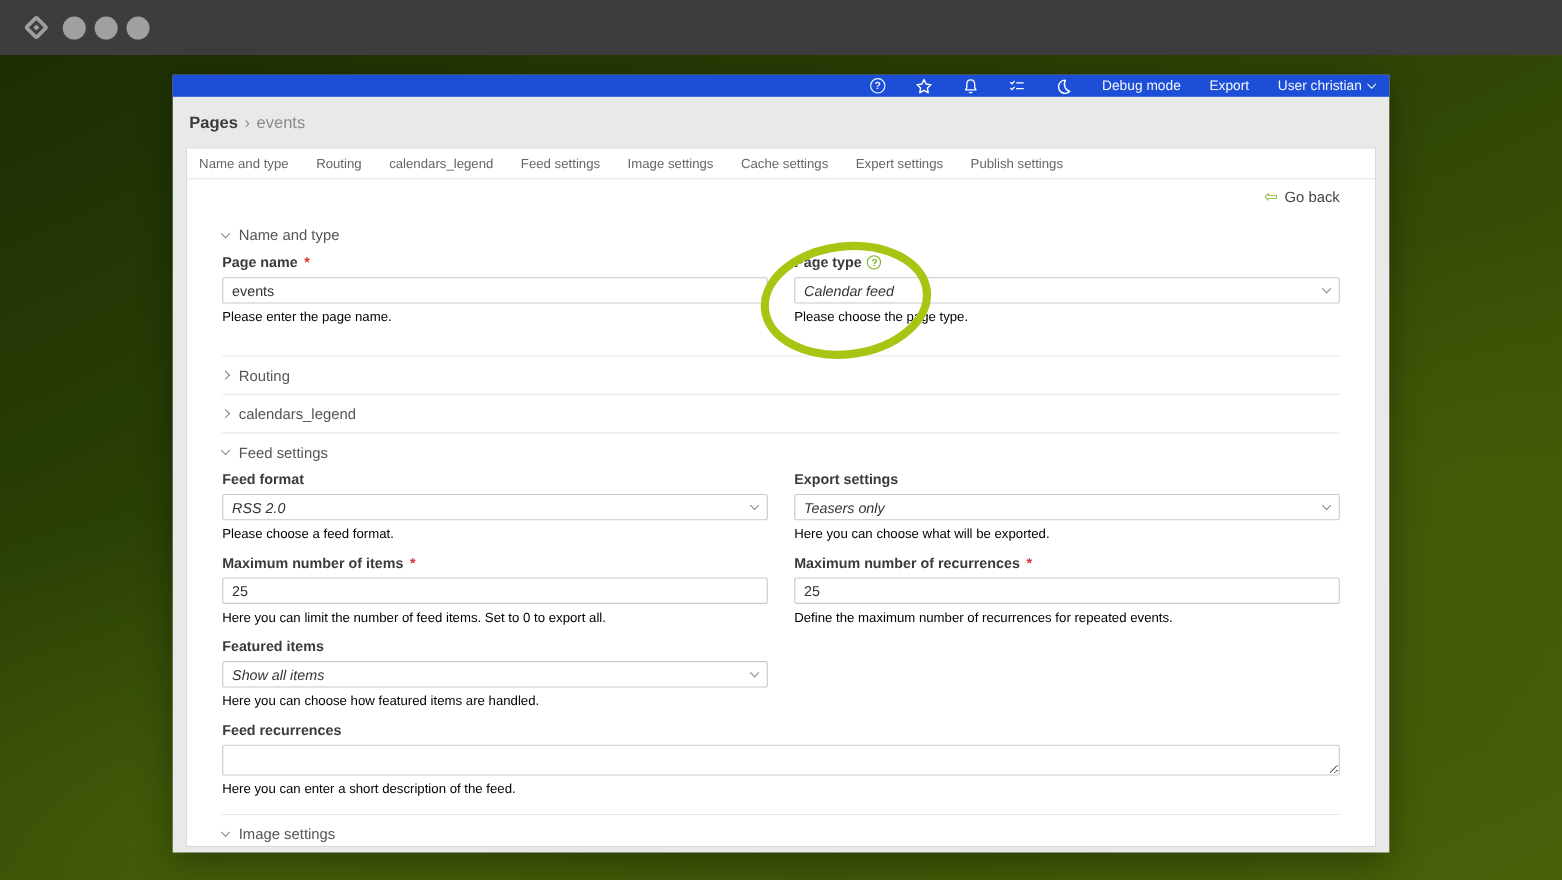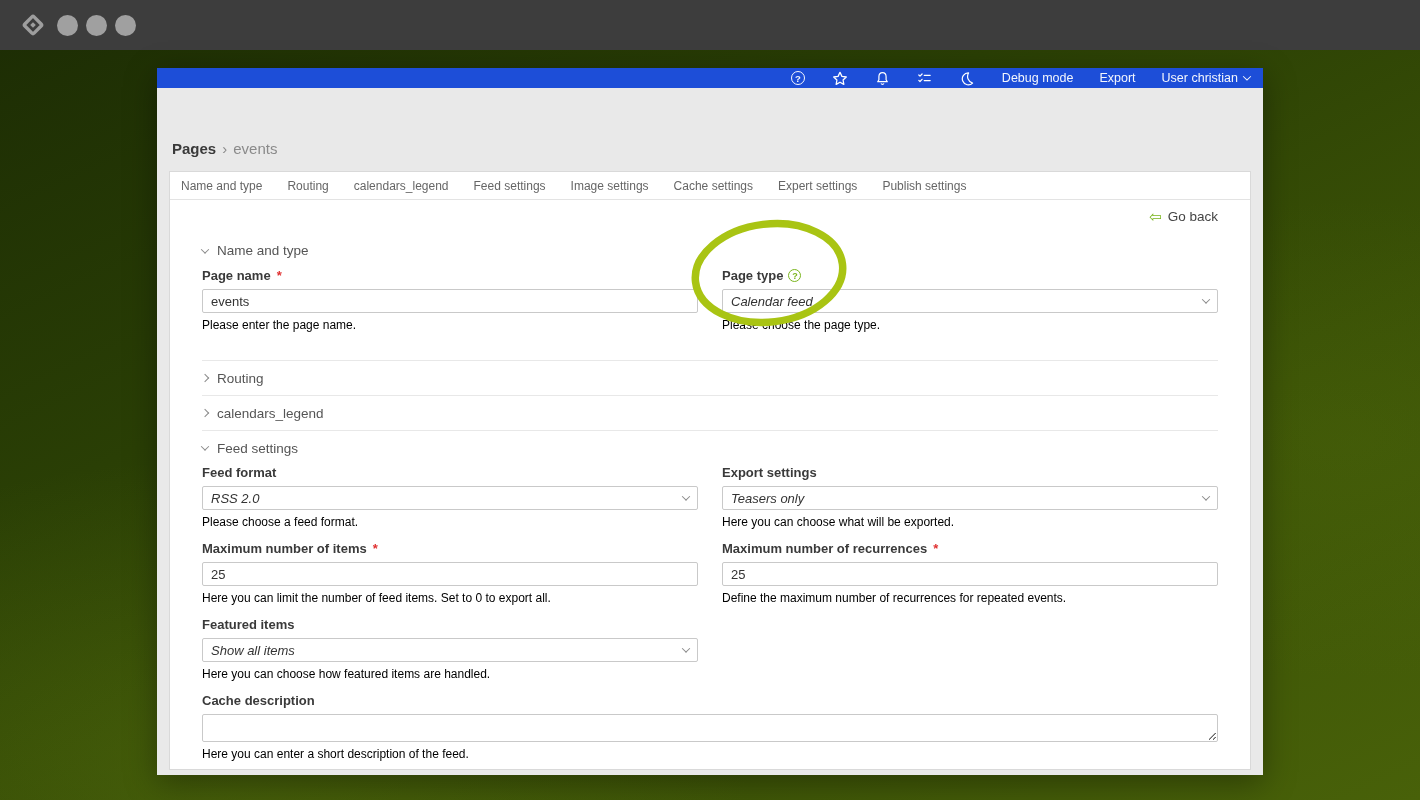--- a/index.html
+++ b/index.html
@@ -36,21 +36,21 @@
   .appbar .links { display: flex; align-items: center; gap: 26px; }
   .appbar .links > span { cursor: default; display: flex; align-items: center; gap: 6px; }
   .chev { width: 6px; height: 6px; border-right: 1.4px solid #8a8a8a; border-bottom: 1.4px solid #8a8a8a;
     display: inline-block; flex: 0 0 auto; }
   .chev.down { transform: rotate(45deg) translate(-1px,-1px); }
   .chev.right { transform: rotate(-45deg); }
   .chev.white { border-color: rgba(255,255,255,.95); }
 
   
   .crumb-row { height: 46px; display: flex; align-items: center; padding-left: 15px;
-    font-size: 15px; gap: 6px; flex: 0 0 auto; margin-top: 37px; }
+    font-size: 15px; gap: 6px; flex: 0 0 auto; }
   .crumb-root { font-weight: bold; color: #3a3a3a; }
   .crumb-sep, .crumb-cur { color: #8a8a8a; }
 
   
   .panel { margin: 0 12px 5px 12px; background: #ffffff; border: 1px solid #d9d9d9;
     flex: 1; display: flex; flex-direction: column; overflow: hidden; }
   .tabbar { height: 28px; border-bottom: 1px solid #e3e3e3; display: flex; align-items: center;
     gap: 25px; padding: 0 11px; font-size: 12px; color: #666; flex: 0 0 auto; }
   .tabbar span { white-space: nowrap; cursor: default; }
   .panel-body { padding: 0 32px; flex: 1; }
@@ -260,21 +260,21 @@
             <span>Show all items</span>
             <span class="chev down"></span>
           </div>
           <div class="help">Here you can choose how featured items are handled.</div>
         </div>
         <div></div>
       </div>
 
       <div class="field">
         <div class="label">
-            <span>Cache description</span>
+            <span>Feed recurrences</span>
           </div>
         <div class="textarea-wrap">
           <textarea class="textarea-box" style=""></textarea>
           <span class="resize-grip"></span>
         </div>
         <div class="help">Here you can enter a short description of the feed.</div>
       </div>
 
       <div class="sec-head bordered mt16">
         <span class="chev down"></span>

